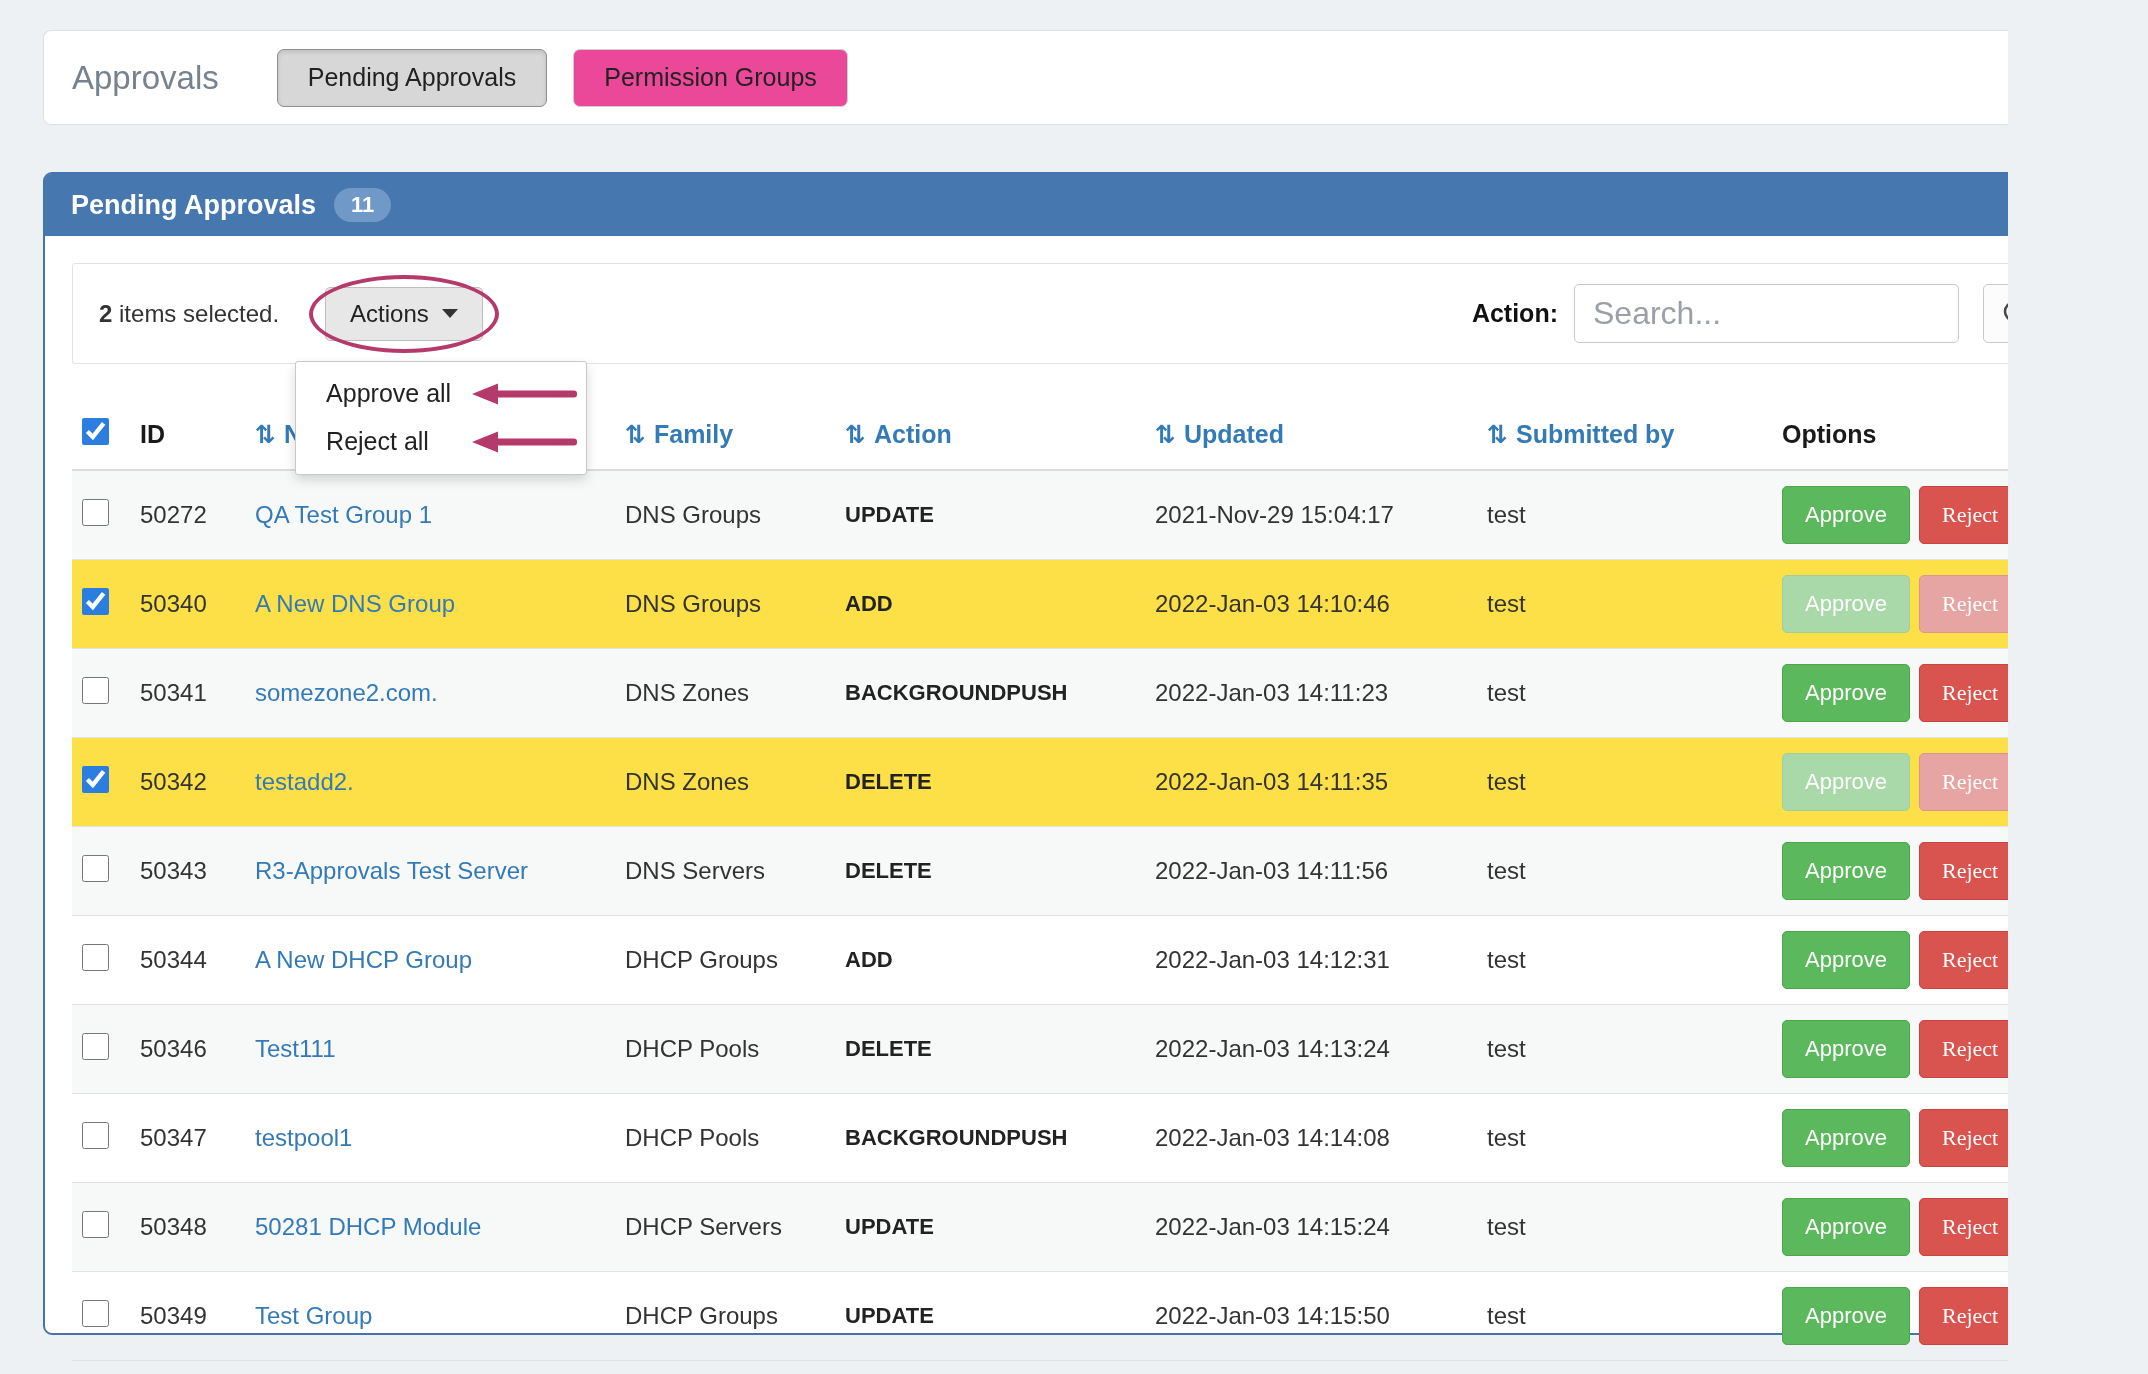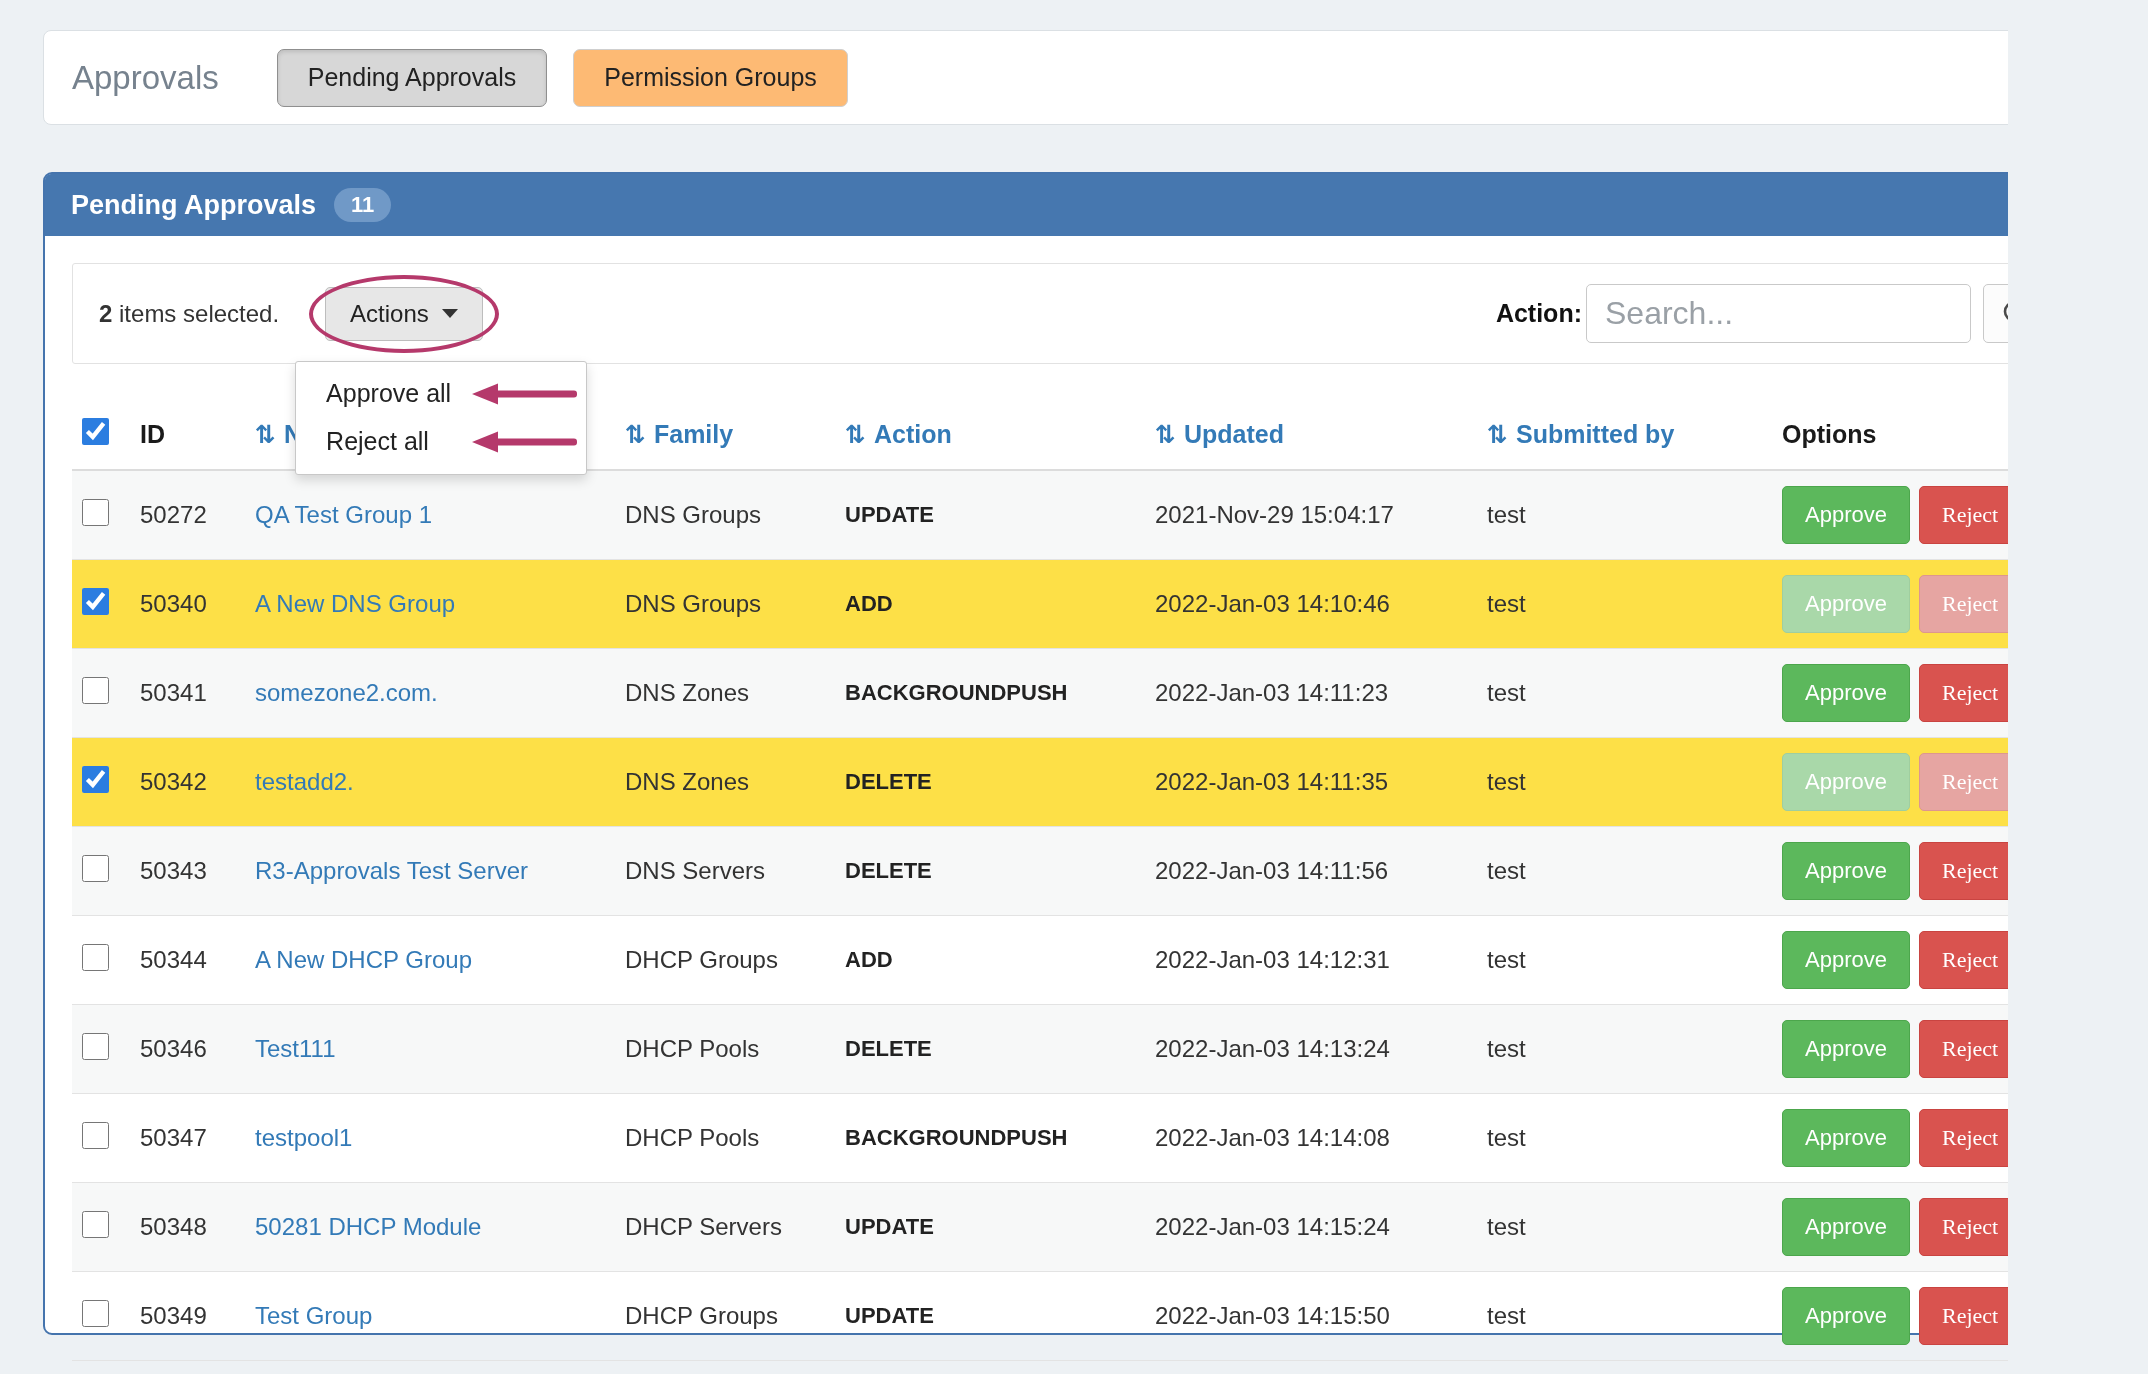--- a/index.html
+++ b/index.html
@@ -14,21 +14,21 @@
 
   
   .topbar {
     position:absolute; left:43px; top:30px; width:2062px; height:95px;
     background:#ffffff; border:1px solid #dbe0e4; border-radius:8px;
     display:flex; align-items:center; padding:0 28px;
   }
   .page-title { font-size:33px; color:#76828e; font-weight:400; margin-right:58px; }
   .tab-btn {
     font-size:25px; height:58px; padding:0 30px; margin-right:26px;
-    border-radius:7px; background:#fdba74; border:1px solid #cfcfcf; color:#222;
+    border-radius:7px; background:#ec4899; border:1px solid #cfcfcf; color:#222;
     cursor:pointer; font-family:inherit;
   }
   .tab-btn.active {
     background:#d7d7d7; border:1px solid #8f8f8f;
     box-shadow: inset 0 2px 4px rgba(0,0,0,.12);
   }
 
   
   .panel {
     position:absolute; left:43px; top:172px; width:2062px; height:1163px;
@@ -78,21 +78,21 @@
   .menu-item {
     position:relative; font-size:25px; color:#222;
     padding:10px 14px 10px 30px; height:48px; display:flex; align-items:center;
     cursor:pointer;
   }
   .annotation-arrow {
     position:absolute; left:176px; top:50%; transform:translateY(-50%);
     pointer-events:none;
   }
 
-  .toolbar-right { margin-left:auto; display:flex; align-items:center; gap:4px; }
+  .toolbar-right { margin-left:auto; display:flex; align-items:center; gap:16px; }
   .action-label { font-size:25px; font-weight:bold; color:#111; }
   .select-wrap { position:relative; }
   .action-select {
     width:288px; height:57px; font-size:24px; color:#444; font-family:inherit;
     padding:0 56px 0 16px; border:1px solid #c9c9c9; border-radius:5px;
     appearance:none; -webkit-appearance:none; background:#fff;
   }
   .select-divider { position:absolute; right:50px; top:11px; bottom:11px; width:1px; background:#dedede; }
   .select-wrap .caret { position:absolute; right:16px; top:50%; transform:translateY(-42%); }
 

